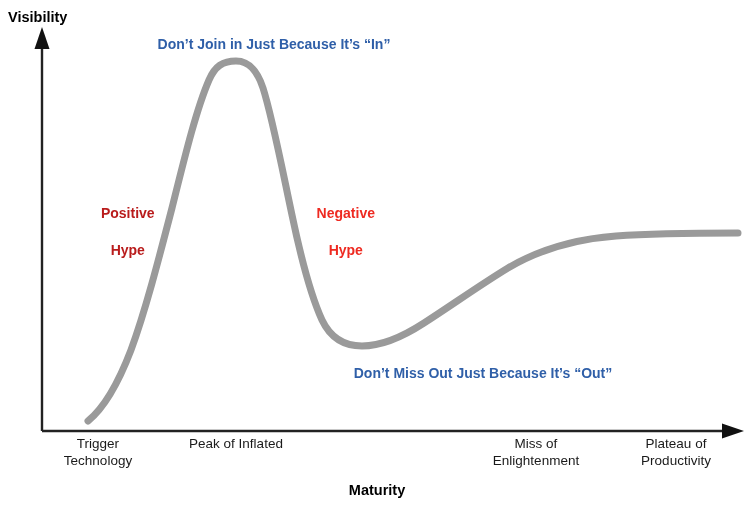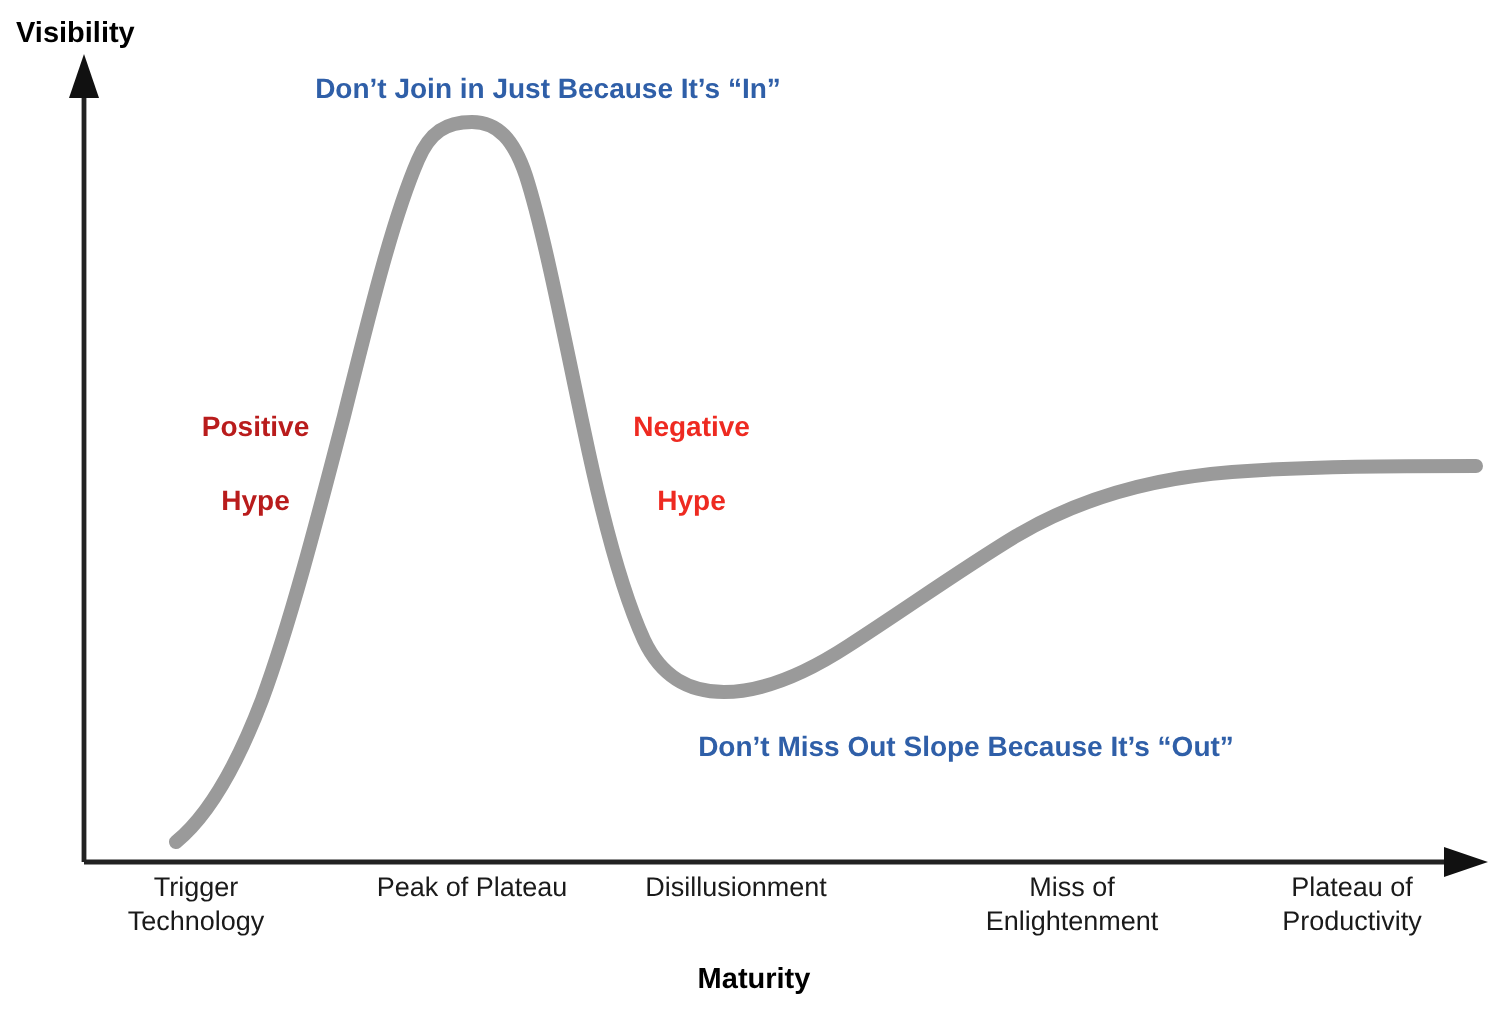--- a/index.html
+++ b/index.html
@@ -133,25 +133,25 @@
   <div class="txt hype-label" id="positive-hype-label" style="color:#b91c1c">
     <span>Positive</span><br>
     <span>Hype</span>
   </div>
 
   <div class="txt hype-label" id="negative-hype-label" style="color:#ee2a21">
     <span>Negative</span><br>
     <span>Hype</span>
   </div>
 
-  <div class="txt annotation-blue annotation-trough" style="color:#2f5fa8">Don’t Miss Out Slope Because It’s “Out”</div>
+  <div class="txt annotation-blue annotation-trough" style="color:#2f5fa8">Don’t Miss Out Just Because It’s “Out”</div>
 
   <div id="tick-label-container">
       <div class="txt tick-label" style="left: 13px; width: 170px;"><span>Trigger</span><span>Technology</span></div>
-      <div class="txt tick-label" style="left: 151px; width: 170px;"><span>Peak of Plateau</span></div>
-      <div class="txt tick-label" style="left: 283px; width: 170px;"><span>Disillusionment</span></div>
+      <div class="txt tick-label" style="left: 151px; width: 170px;"><span>Peak of Inflated</span></div>
+      <div class="txt tick-label" style="left: 283px; width: 170px;"></div>
       <div class="txt tick-label" style="left: 451px; width: 170px;"><span>Miss of</span><span>Enlightenment</span></div>
       <div class="txt tick-label" style="left: 591px; width: 170px;"><span>Plateau of</span><span>Productivity</span></div>
     </div>
 
   <div class="txt axis-title" id="x-axis-title">Maturity</div>
 
 </div>
 
 </body></html>

